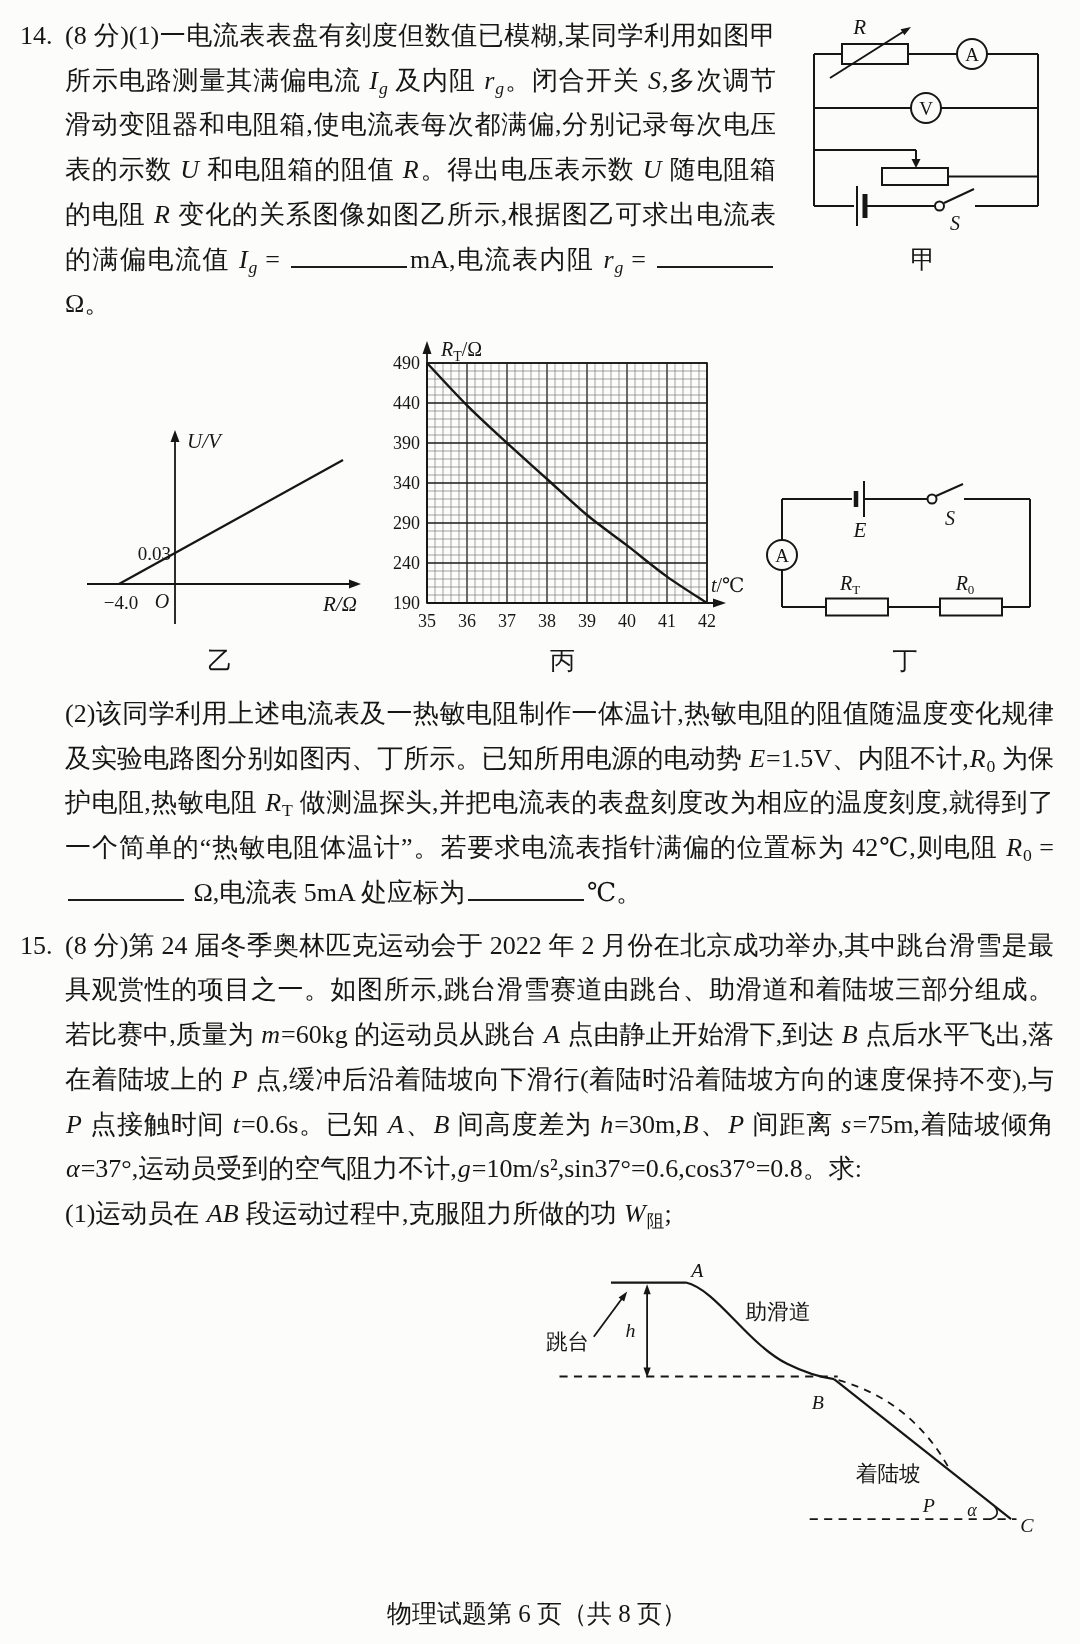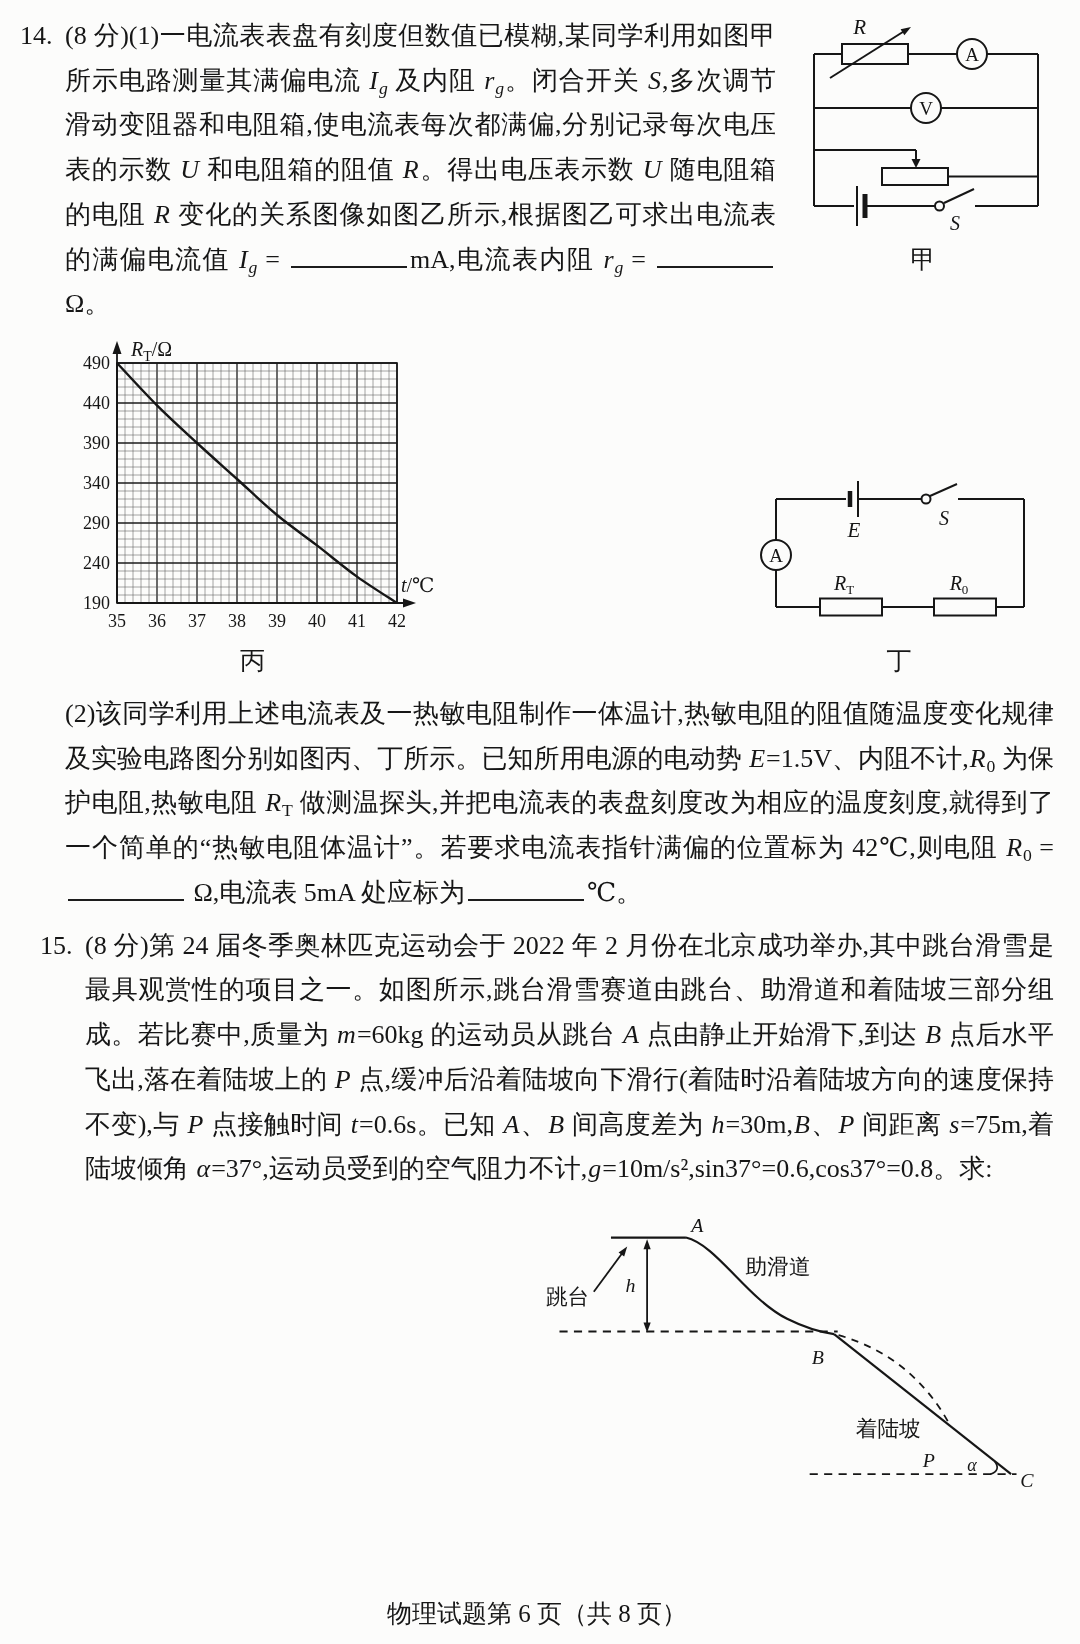--- a/index.html
+++ b/index.html
@@ -4,21 +4,21 @@
 <style>
   html,body{margin:0;padding:0;}
   body{
     width:1080px;height:1644px;background:#fcfcfb;color:#161616;
     font-family:"Liberation Serif","DejaVu Serif",serif;font-size:26px;overflow:hidden;
   }
   .page{box-sizing:border-box;height:100%;padding:14px 26px 0 20px;display:flex;flex-direction:column;}
   .q{position:relative;padding-left:45px;line-height:1.72;text-align:justify;}
   .qnum{position:absolute;left:0;top:0;}
   p.para{margin:0;text-align:justify;line-height:1.72;}
-  .mt{margin-top:8px;margin-left:20px;}
+  .mt{margin-top:8px;}
   .it{font-style:italic;padding:0 1px;}
   .sub{font-size:0.68em;vertical-align:-0.28em;}
   .isub{font-size:0.68em;vertical-align:-0.28em;font-style:italic;}
   .blank{display:inline-block;width:116px;height:0.85em;border-bottom:2px solid #1c1c1c;margin:0 3px;}
   .jia-float{float:right;width:262px;margin:2px 0 4px 16px;display:flex;flex-direction:column;align-items:center;}
   .figrow{clear:both;display:flex;justify-content:space-between;align-items:flex-end;margin:8px 0 10px 0;}
   .figcol{display:flex;flex-direction:column;align-items:center;}
   .figcap{font-size:25px;margin-top:2px;text-align:center;}
   svg text{font-family:"Liberation Serif","DejaVu Serif",serif;fill:#161616;}
   svg .it{font-style:italic;}
@@ -57,20 +57,35 @@
         <text x="128" y="99" font-size="19" text-anchor="middle">V</text>
         <text class="it" x="157" y="214" font-size="20" text-anchor="middle">S</text>
       </svg>
       <div class="figcap">甲</div>
     </div>
 
     <p class="para"><span>(8 分)(1)一电流表表盘有刻度但数值已模糊,某同学利用如图甲所示电路测量其满偏电流 </span><span class="it">I</span><span class="isub">g</span><span> 及内阻 </span><span class="it">r</span><span class="isub">g</span><span>。闭合开关 </span><span class="it">S</span><span>,多次调节滑动变阻器和电阻箱,使电流表每次都满偏,分别记录每次电压表的示数 </span><span class="it">U</span><span> 和电阻箱的阻值 </span><span class="it">R</span><span>。得出电压表示数 </span><span class="it">U</span><span> 随电阻箱的电阻 </span><span class="it">R</span><span> 变化的关系图像如图乙所示,根据图乙可求出电流表的满偏电流值 </span><span class="it">I</span><span class="isub">g</span><span> = </span><span class="blank"></span><span>mA,电流表内阻 </span><span class="it">r</span><span class="isub">g</span><span> = </span><span class="blank"></span><span> Ω。</span></p>
 
     <div class="figrow">
 
+      <div class="figcol">
+        <svg width="310" height="235" viewBox="0 0 310 235">
+          <line x1="22" y1="182" x2="290" y2="182" stroke="#161616" stroke-width="1.8"></line>
+          <polygon points="296,182 284,177.5 284,186.5" fill="#161616"></polygon>
+          <line x1="110" y1="222" x2="110" y2="36" stroke="#161616" stroke-width="1.8"></line>
+          <polygon points="110,28 105.5,40 114.5,40" fill="#161616"></polygon>
+          <line x1="54" y1="182" x2="278" y2="57.999999999999986" stroke="#161616" stroke-width="2.2"></line>
+          <text class="it" x="122" y="46" font-size="21">U/V</text>
+          <text x="106" y="158" font-size="19" text-anchor="end">0.03</text>
+          <text x="56" y="207" font-size="19" text-anchor="middle">−4.0</text>
+          <text class="it" x="97" y="206" font-size="20" text-anchor="middle">O</text>
+          <text class="it" x="258" y="209" font-size="21">R/Ω</text>
+        </svg>
+        <div class="figcap">乙</div>
+      </div>
 
       <div class="figcol">
         <svg width="375" height="302" viewBox="0 0 375 302">
           <g>
               <line x1="52" y1="28" x2="52" y2="268" stroke="#1b1b1b" stroke-width="1.3"></line>
               <line x1="60" y1="28" x2="60" y2="268" stroke="#5a5a5a" stroke-width="0.55"></line>
               <line x1="68" y1="28" x2="68" y2="268" stroke="#5a5a5a" stroke-width="0.55"></line>
               <line x1="76" y1="28" x2="76" y2="268" stroke="#5a5a5a" stroke-width="0.55"></line>
               <line x1="84" y1="28" x2="84" y2="268" stroke="#5a5a5a" stroke-width="0.55"></line>
               <line x1="92" y1="28" x2="92" y2="268" stroke="#1b1b1b" stroke-width="1.3"></line>
@@ -190,20 +205,21 @@
       </div>
 
     </div>
 
     <p class="para"><span>(2)该同学利用上述电流表及一热敏电阻制作一体温计,热敏电阻的阻值随温度变化规律及实验电路图分别如图丙、丁所示。已知所用电源的电动势 </span><span class="it">E</span><span>=1.5V、内阻不计,</span><span class="it">R</span><span class="sub">0</span><span> 为保护电阻,热敏电阻 </span><span class="it">R</span><span class="sub">T</span><span> 做测温探头,并把电流表的表盘刻度改为相应的温度刻度,就得到了一个简单的“热敏电阻体温计”。若要求电流表指针满偏的位置标为 42℃,则电阻 </span><span class="it">R</span><span class="sub">0</span><span> = </span><span class="blank"></span><span> Ω,电流表 5mA 处应标为</span><span class="blank"></span><span>℃。</span></p>
   </div>
 
   <div class="q mt">
     <span class="qnum">15.</span>
     <p class="para"><span>(8 分)第 24 届冬季奥林匹克运动会于 2022 年 2 月份在北京成功举办,其中跳台滑雪是最具观赏性的项目之一。如图所示,跳台滑雪赛道由跳台、助滑道和着陆坡三部分组成。若比赛中,质量为 </span><span class="it">m</span><span>=60kg 的运动员从跳台 </span><span class="it">A</span><span> 点由静止开始滑下,到达 </span><span class="it">B</span><span> 点后水平飞出,落在着陆坡上的 </span><span class="it">P</span><span> 点,缓冲后沿着陆坡向下滑行(着陆时沿着陆坡方向的速度保持不变),与 </span><span class="it">P</span><span> 点接触时间 </span><span class="it">t</span><span>=0.6s。已知 </span><span class="it">A</span><span>、</span><span class="it">B</span><span> 间高度差为 </span><span class="it">h</span><span>=30m,</span><span class="it">B</span><span>、</span><span class="it">P</span><span> 间距离 </span><span class="it">s</span><span>=75m,着陆坡倾角 </span><span class="it">α</span><span>=37°,运动员受到的空气阻力不计,</span><span class="it">g</span><span>=10m/s²,sin37°=0.6,cos37°=0.8。求:</span></p>
+    <p class="para"><span>(1)运动员在 </span><span class="it">AB</span><span> 段运动过程中,克服阻力所做的功 </span><span class="it">W</span><span class="sub">阻</span><span>;</span></p>
 
     <div class="ski">
       <svg width="560" height="312" viewBox="0 0 620 345">
         <path d="M145,48 H228" stroke="#161616" stroke-width="2.4" fill="none"></path>
         <path d="M228,48 C262,56 295,115 340,138 C362,149 378,153 392,155" stroke="#161616" stroke-width="2.4" fill="none"></path>
         <path d="M88,152 H396" stroke="#161616" stroke-width="2" stroke-dasharray="9,7" fill="none"></path>
         <line x1="185" y1="57" x2="185" y2="146" stroke="#161616" stroke-width="2"></line>
         <polygon points="185,50 181,61 189,61" fill="#161616"></polygon>
         <polygon points="185,153 181,142 189,142" fill="#161616"></polygon>
         <line x1="126" y1="108" x2="157" y2="66" stroke="#161616" stroke-width="2"></line>

